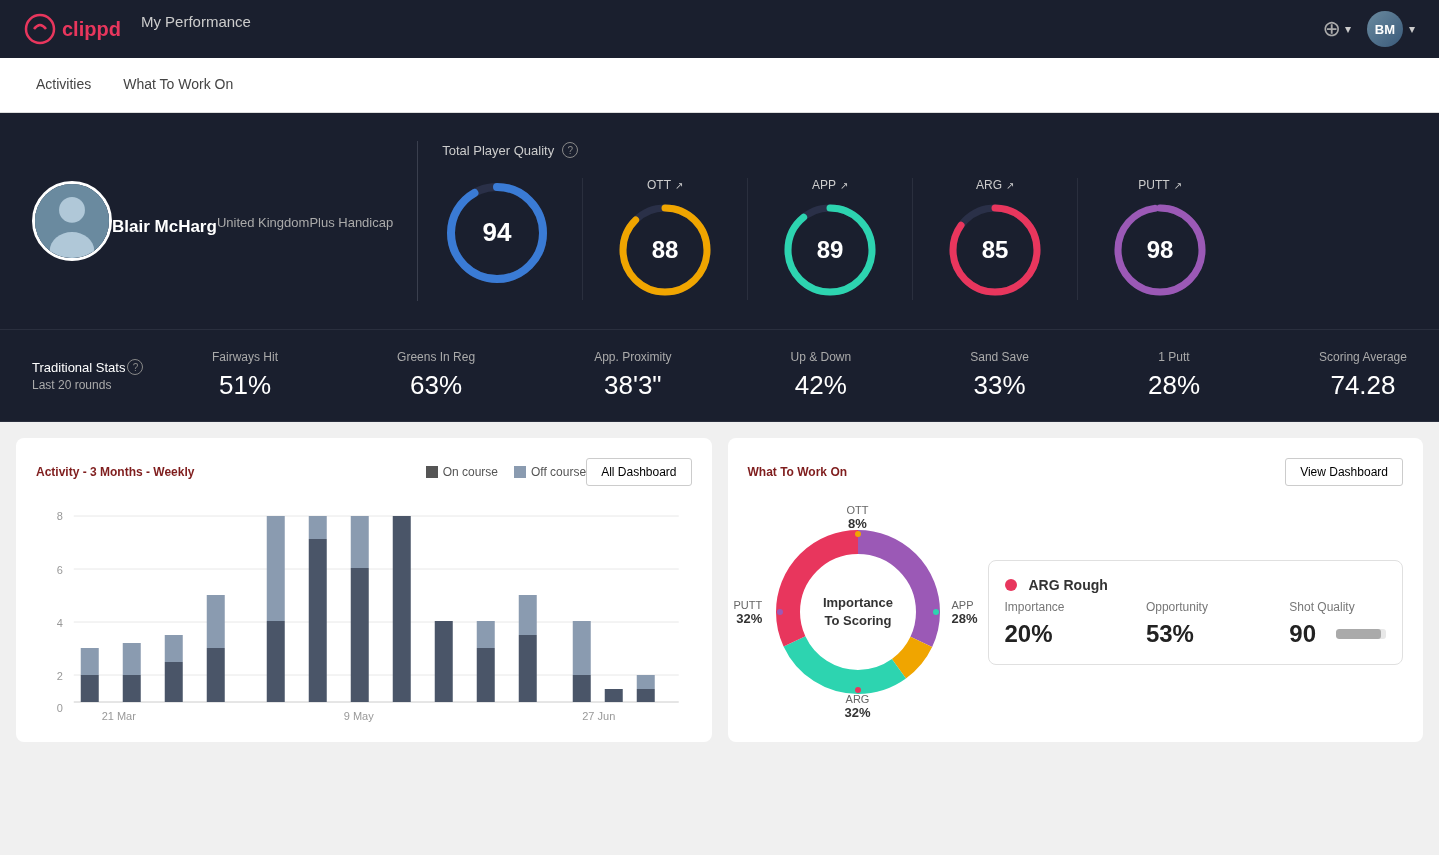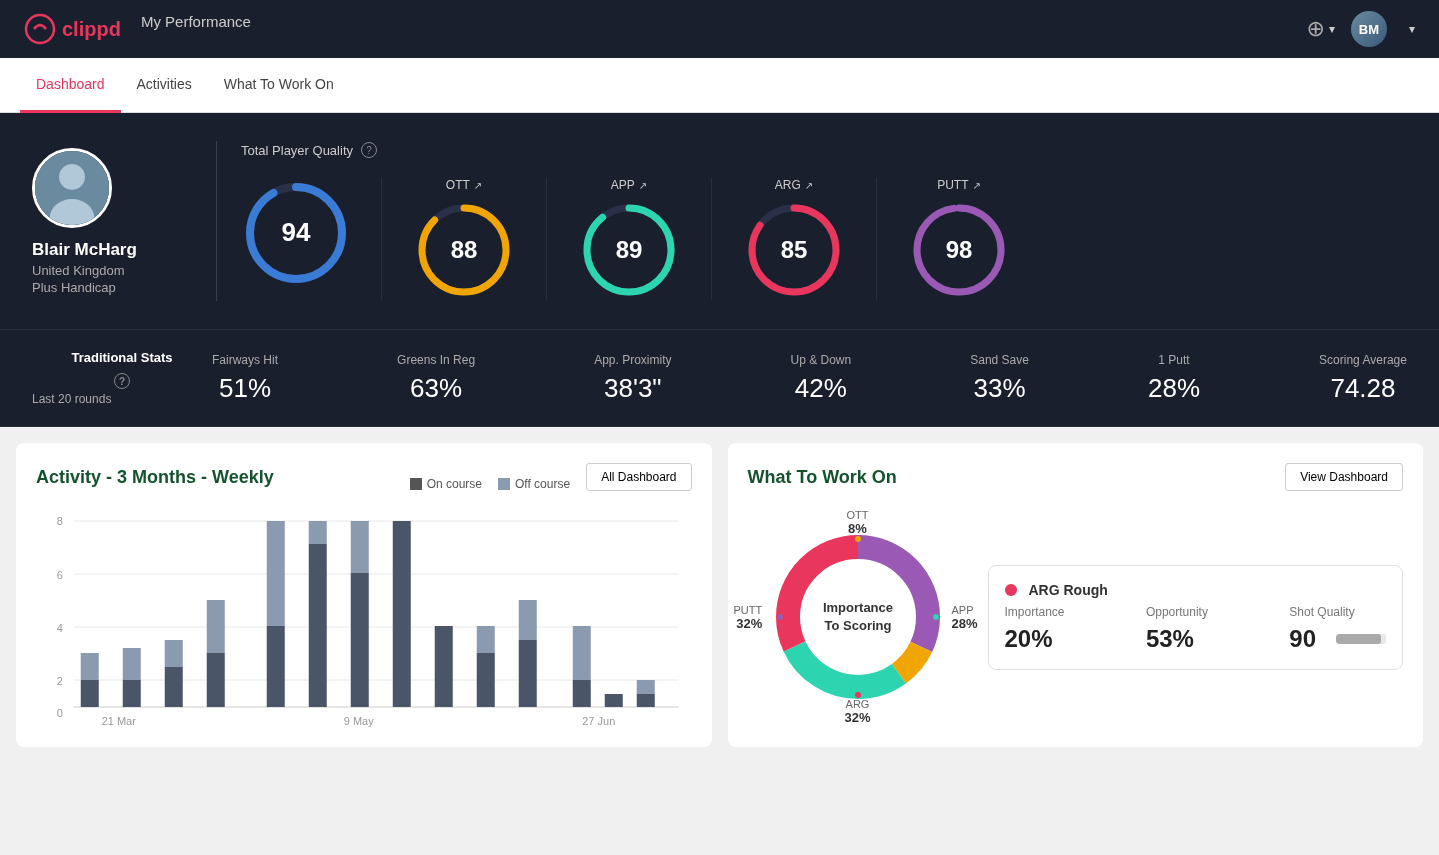--- a/index.html
+++ b/index.html
@@ -45,21 +45,21 @@
     }
 
     
     .hero {
       background: #1a1f2e;
       padding: 28px 32px;
       display: flex;
       align-items: center;
       border-bottom: 1px solid #2a2f3e;
     }
-    .player-info { display: flex; flex-direction: column; align-items: flex-start; min-width: 160px; }
+    .player-info { display: flex; align-items: center; min-width: 160px; }
     .player-avatar { width: 80px; height: 80px; border-radius: 50%; background: #555; overflow: hidden; border: 3px solid #fff; }
     .player-avatar-img { width: 100%; height: 100%; object-fit: cover; background: linear-gradient(135deg, #6a8a9f, #3a5a7a); display: flex; align-items: center; justify-content: center; }
     .player-name { color: #fff; font-size: 17px; font-weight: bold; margin-top: 12px; }
     .player-country { color: #aaa; font-size: 13px; margin-top: 3px; }
     .player-handicap { color: #aaa; font-size: 13px; margin-top: 2px; }
     .divider-v { width: 1px; background: #3a3f4e; height: 160px; margin: 0 24px; }
 
     
     .quality-section { flex: 1; display: flex; flex-direction: column; }
     .quality-header { display: flex; align-items: center; gap: 8px; margin-bottom: 20px; }
@@ -74,40 +74,40 @@
 
     
     .stats-row {
       background: #1a1f2e;
       padding: 20px 32px;
       display: flex;
       align-items: center;
       border-bottom: 1px solid #2a2f3e;
     }
     .stats-label { min-width: 180px; }
-    .stats-label-title { color: #fff; font-size: 13px; font-weight: 700; display: flex; align-items: center; gap: 8px; flex-direction: column; }
+    .stats-label-title { color: #fff; font-size: 13px; font-weight: 400; display: flex; align-items: center; gap: 2px; }
     .stats-label-sub { color: #aaa; font-size: 12px; margin-top: 3px; }
     .stats-items { display: flex; flex: 1; justify-content: space-between; }
     .stat-item { text-align: center; }
     .stat-name { color: #aaa; font-size: 12px; margin-bottom: 6px; }
     .stat-val { color: #fff; font-size: 26px; font-weight: 300; }
 
     
     .bottom { display: flex; gap: 0; padding: 16px; gap: 16px; background: #f0f0f0; min-height: 320px; }
 
     
     .activity-card {
       background: #fff;
       border-radius: 8px;
       padding: 20px;
       flex: 1;
       min-width: 0;
     }
     .card-header { display: flex; align-items: center; justify-content: space-between; margin-bottom: 16px; }
-    .card-title { font-size: 18px; font-weight: 600; color: #14532d; }
+    .card-title { font-size: 12px; font-weight: 600; color: #7f1d1d; }
     .legend { display: flex; align-items: center; gap: 16px; font-size: 12px; color: #555; }
     .legend-item { display: flex; align-items: center; gap: 5px; }
     .legend-dot { width: 12px; height: 12px; }
     .all-activities-btn {
       border: 1px solid #ccc;
       background: #fff;
       padding: 6px 14px;
       font-size: 12px;
       cursor: pointer;
       border-radius: 3px;
@@ -159,35 +159,32 @@
       </svg>
       <span style="color:#e8365d;font-size:20px;font-weight:700;margin-left:4px;">clippd</span>
     </div>
     <span class="header-title">My Performance</span>
   </div>
   <div class="header-right">
     <div class="header-add">
       <span style="font-size:22px;color:#aaa;">⊕</span>
       <span class="header-chevron">▾</span>
     </div>
-    <div style="display:flex;align-items:center;gap:22px;">
+    <div style="display:flex;align-items:center;gap:6px;">
       <div class="header-avatar">
         <div style="width:100%;height:100%;background:linear-gradient(135deg,#6a8a9f,#3a5a7a);display:flex;align-items:center;justify-content:center;">
           <span style="color:white;font-size:13px;font-weight:bold;">BM</span>
         </div>
       </div>
       <span class="header-chevron">▾</span>
     </div>
   </div>
 </div>
 
 <div class="tabs">
-  <div class="tab active">
-    <span>Dashboard</span>
-  </div>
   <div class="tab">
     <span>Activities</span>
   </div>
   <div class="tab">
     <span>What To Work On</span>
   </div>
 </div>
 
 <div class="hero">
 
@@ -322,21 +319,21 @@
       <div class="stat-val">74.28</div>
     </div>
   </div>
 </div>
 
 <div class="bottom">
 
   <div class="activity-card">
     <div class="card-header">
       <span class="card-title">Activity - 3 Months - Weekly</span>
-      <div style="display:flex;align-items:flex-end;gap:16px;">
+      <div style="display:flex;align-items:center;gap:0;">
         <div class="legend">
           <div class="legend-item">
             <div class="legend-dot" style="background:#555;"></div>
             <span>On course</span>
           </div>
           <div class="legend-item">
             <div class="legend-dot" style="background:#8a9bb0;"></div>
             <span>Off course</span>
           </div>
         </div>

